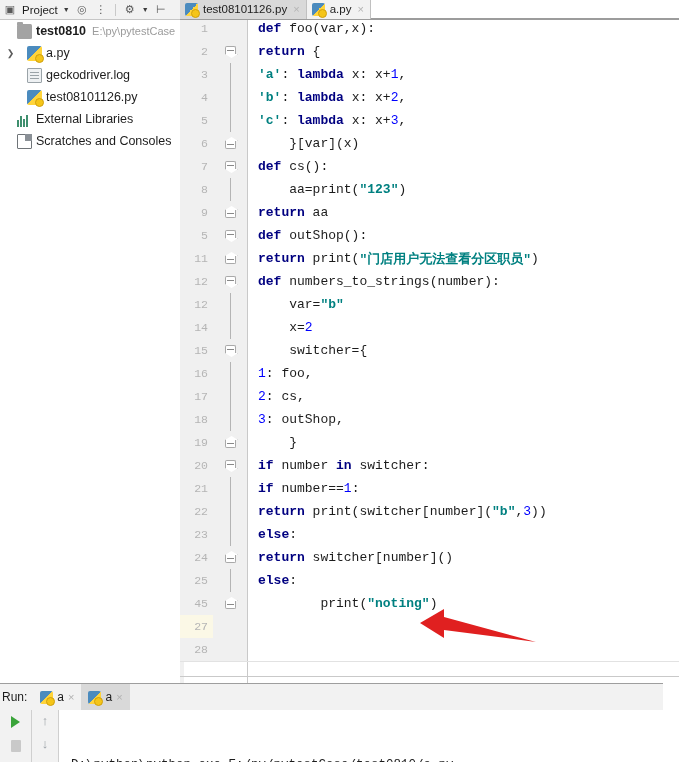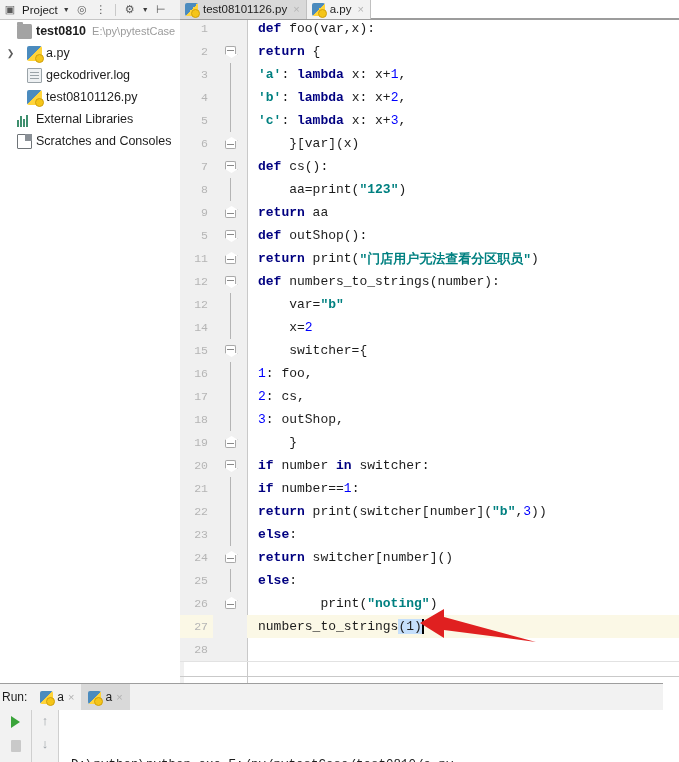--- a/index.html
+++ b/index.html
@@ -404,30 +404,29 @@
           <div class="code">            <span class="kw">return</span> switcher[number]()</div>
         </div>
         <div class="row">
           <div class="gut">25</div>
           <div class="fold">
             <span class="fbar"></span>
           </div>
           <div class="code">    <span class="kw">else</span>:</div>
         </div>
         <div class="row">
-          <div class="gut">26</div>
+          <div class="gut">45</div>
           <div class="fold">
             <span class="fm fm-end"></span>
           </div>
           <div class="code">        print(<span class="str">"noting"</span>)</div>
         </div>
         <div class="row hl">
           <div class="gut">27</div>
           <div class="fold"></div>
-          <div class="code">numbers_to_strings<span class="sel">(1)</span><span class="caret-bar"></span></div>
         </div>
         <div class="row">
           <div class="gut">28</div>
           <div class="fold"></div>
           <div class="code"></div>
         </div>
       </div>
   </div>
 
   <div class="hsep"></div>

